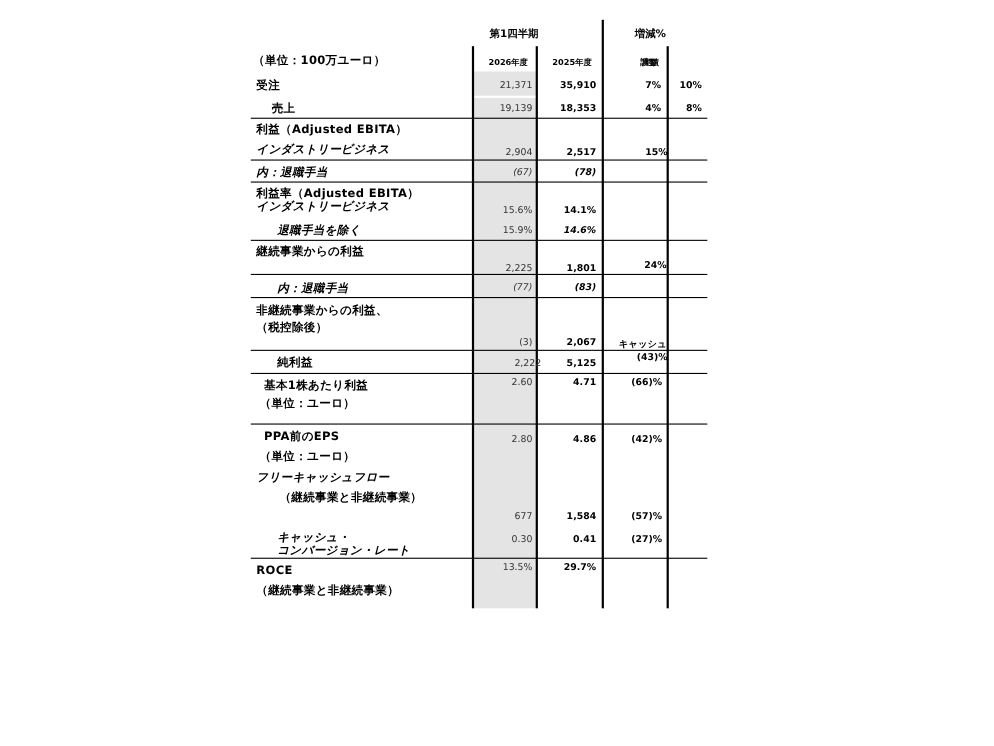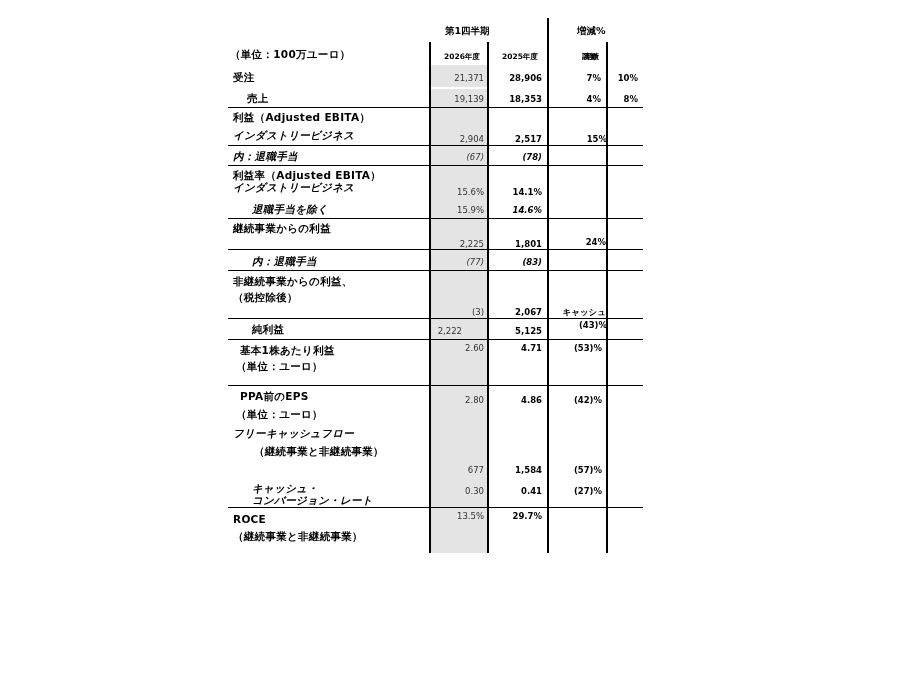--- a/index.html
+++ b/index.html
@@ -44,21 +44,21 @@
   <div class="abs hdr" style="left:445px; top:25px">第1四半期</div>
   <div class="abs hdr" style="left:577px; top:25px">増減%</div>
   <div class="abs lbl" style="left:230px; top:48px">（単位：100万ユーロ）</div>
   <div class="abs sub" style="left:444px; top:52px">2026年度</div>
   <div class="abs sub" style="left:502px; top:52px">2025年度</div>
   <div class="abs sub" style="left:584px; top:52px">実績</div>
   <div class="abs sub" style="left:582px; top:52px">調整</div>
 
   <div class="abs lbl" style="left:233px; top:71px">受注</div>
   <div class="abs num c1" style="right:420px; top:73px">21,371</div>
-  <div class="abs num" style="right:362px; top:73px">28,906</div>
+  <div class="abs num" style="right:362px; top:73px">35,910</div>
   <div class="abs num" style="right:303px; top:73px">7%</div>
   <div class="abs num" style="right:266px; top:73px">10%</div>
 
   <div class="abs lbl" style="left:247px; top:92px">売上</div>
   <div class="abs num c1" style="right:420px; top:94px">19,139</div>
   <div class="abs num" style="right:362px; top:94px">18,353</div>
   <div class="abs num" style="right:303px; top:94px">4%</div>
   <div class="abs num" style="right:266px; top:94px">8%</div>
 
   <div class="abs lbl" style="left:233px; top:111px">利益（Adjusted EBITA）</div>
@@ -89,29 +89,29 @@
   <div class="abs num c1 it" style="right:420px; top:257px">(77)</div>
   <div class="abs num it" style="right:362px; top:257px">(83)</div>
 
   <div class="abs lbl" style="left:233px; top:275px">非継続事業からの利益、</div>
   <div class="abs lbl" style="left:233px; top:291px">（税控除後）</div>
   <div class="abs num c1" style="right:420px; top:307px">(3)</div>
   <div class="abs num" style="right:362px; top:307px">2,067</div>
   <div class="abs num" style="right:298px; top:307px">キャッシュ</div>
 
   <div class="abs lbl" style="left:252px; top:323px">純利益</div>
-  <div class="abs num c1" style="right:442px; top:326px">2,222</div>
+  <div class="abs num c1" style="right:412px; top:326px">2,222</div>
   <div class="abs num" style="right:362px; top:326px">5,125</div>
   <div class="abs num" style="right:297px; top:320px">(43)%</div>
 
   <div class="abs lbl" style="left:240px; top:344px">基本1株あたり利益</div>
   <div class="abs lbl" style="left:236px; top:360px">（単位：ユーロ）</div>
   <div class="abs num c1" style="right:420px; top:343px">2.60</div>
   <div class="abs num" style="right:362px; top:343px">4.71</div>
-  <div class="abs num" style="right:302px; top:343px">(53)%</div>
+  <div class="abs num" style="right:302px; top:343px">(66)%</div>
 
   <div class="abs lbl" style="left:240px; top:390px">PPA前のEPS</div>
   <div class="abs lbl" style="left:236px; top:408px">（単位：ユーロ）</div>
   <div class="abs num c1" style="right:420px; top:395px">2.80</div>
   <div class="abs num" style="right:362px; top:395px">4.86</div>
   <div class="abs num" style="right:302px; top:395px">(42)%</div>
 
   <div class="abs lbl it" style="left:233px; top:427px">フリーキャッシュフロー</div>
   <div class="abs lbl" style="left:254px; top:445px">（継続事業と非継続事業）</div>
   <div class="abs num c1" style="right:420px; top:465px">677</div>

